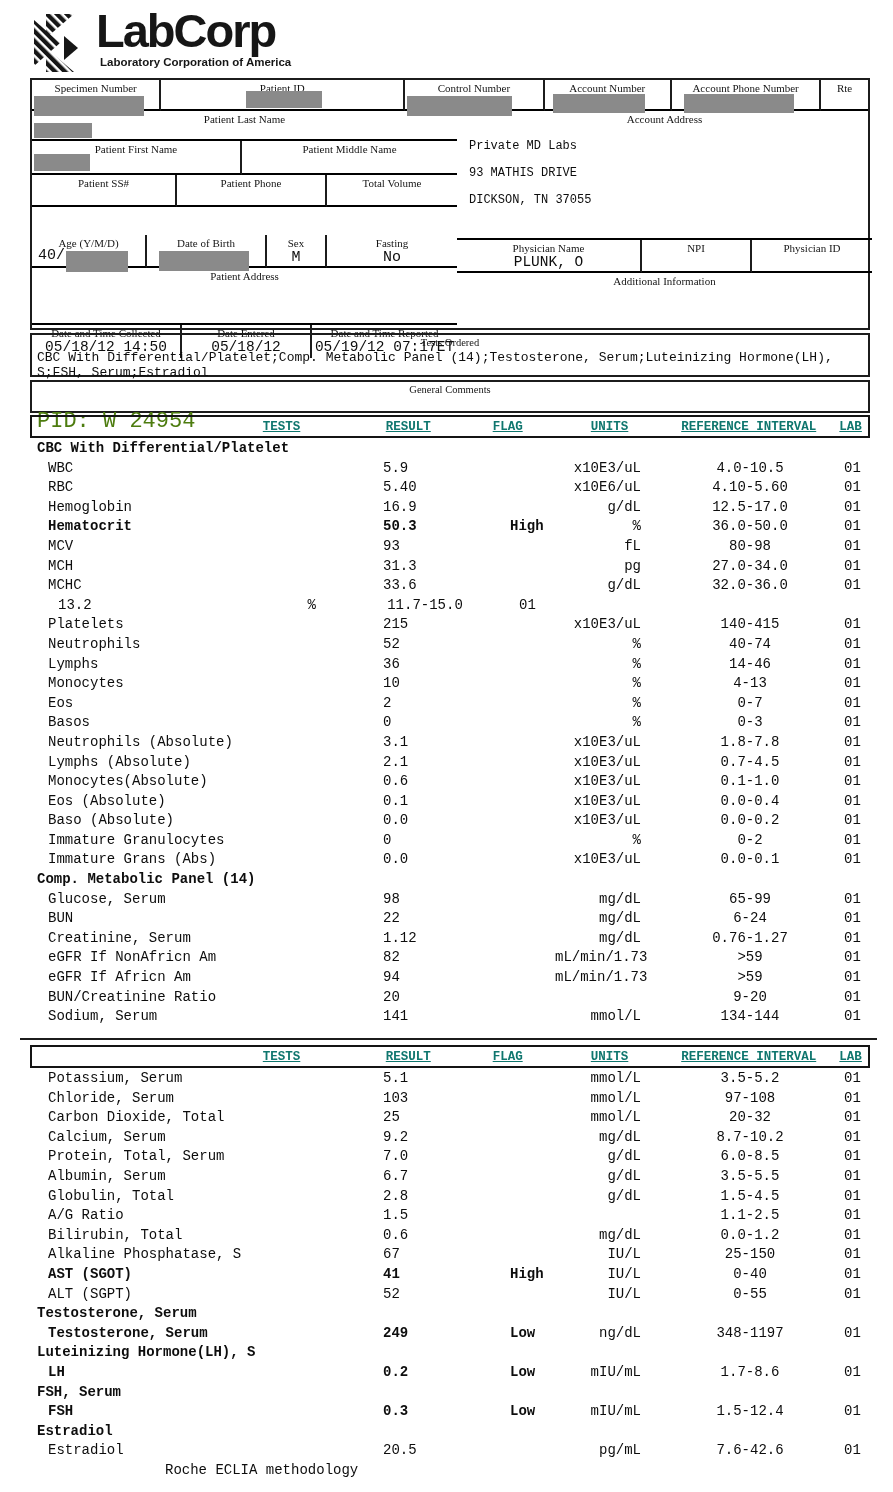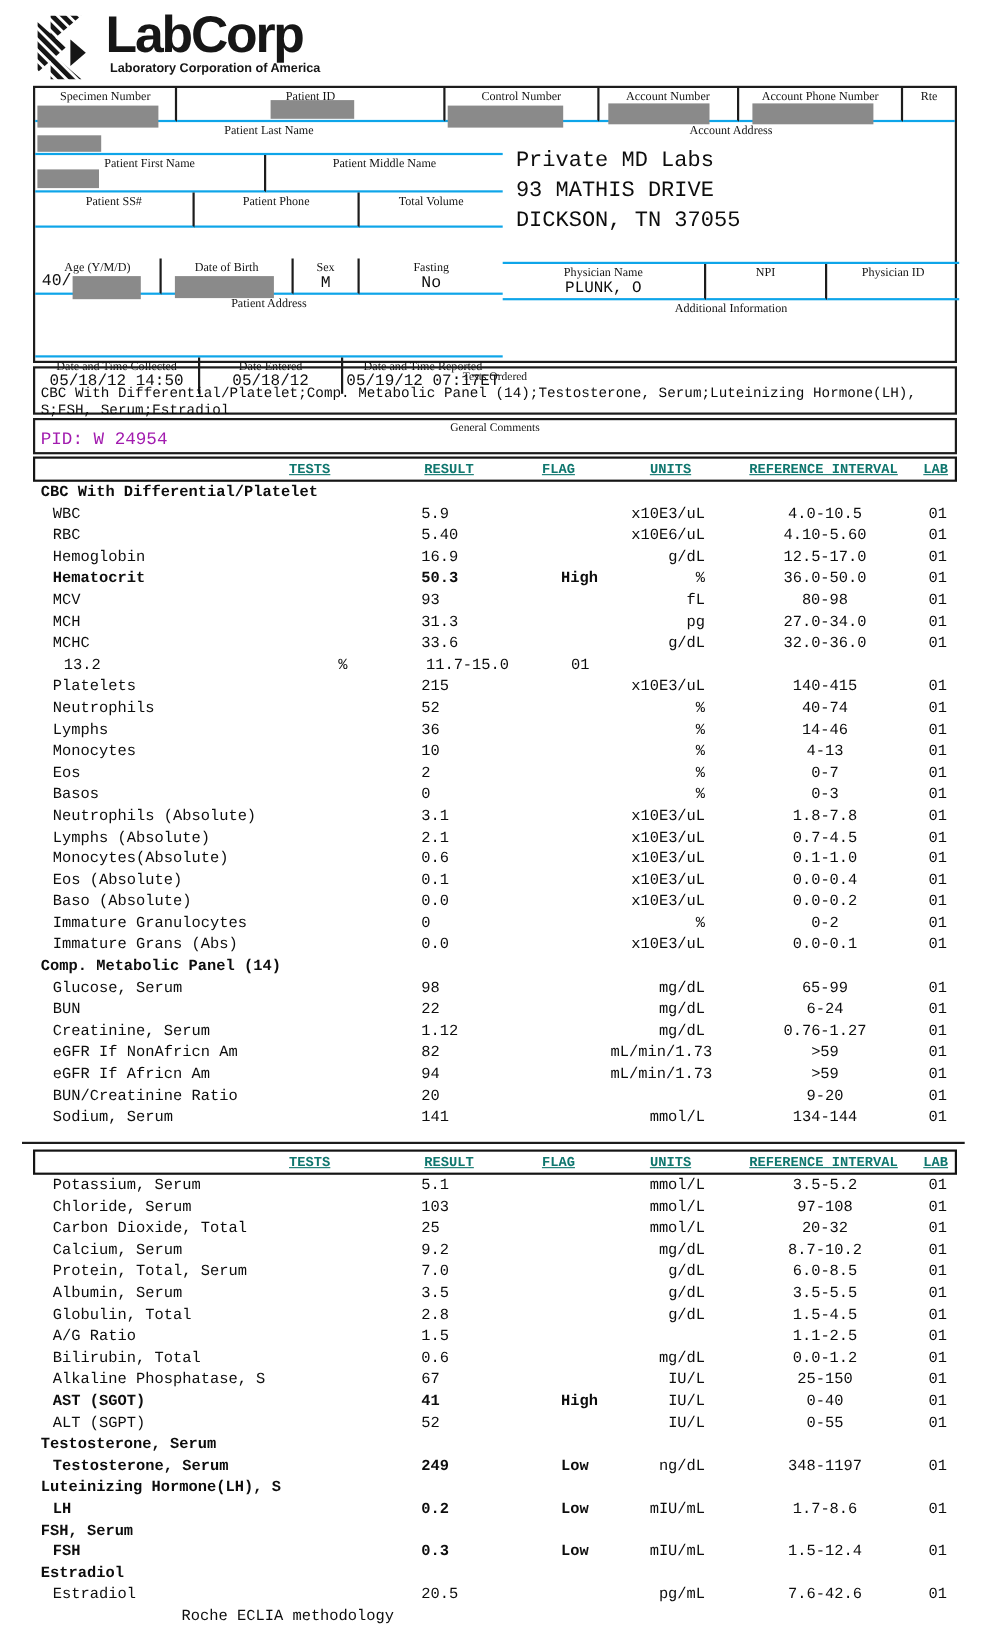--- a/index.html
+++ b/index.html
@@ -21,21 +21,21 @@
   .logo-tag {
     position:absolute; left:66px; top:44px;
     font-family:"Liberation Sans",sans-serif; font-weight:bold;
     font-size:11.5px; color:#161616; letter-spacing:0px; white-space:nowrap;
   }
 
   
   .form { position:absolute; left:30px; top:78px; width:840px; height:252px;
           border:2px solid #1c1c1c; font-size:11px; }
   .row { display:flex; }
-  .cell { position:relative; border-right:2px solid #1c1c1c; border-bottom:2px solid #0ea5e9; }
+  .cell { position:relative; border-right:2px solid #1c1c1c; border-bottom:2px solid #000000; }
   .cell:last-child { border-right:none; }
   .lbl { display:block; text-align:center; padding-top:2px; font-size:11px; color:#151515; }
   .val { display:block; text-align:center; font-size:15px; color:#0d0d0d; }
 
   .toprow { height:31px; }
   .toprow .cell { height:31px; }
   .t0{width:130px}.t1{width:245px}.t2{width:140px}.t3{width:128px}.t4{width:150px}.t5{width:47px}
 
   .mainrow { display:flex; height:219px; }
   .leftcol { width:425px; }
@@ -46,33 +46,33 @@
   .r-age { height:33px;margin-top:28px; } .r-addr { height:57px; } .r-dates { height:33px; }
   .f-first{width:210px}.f-mid{width:215px}
   .f-ss{width:145px}.f-ph{width:150px}.f-vol{width:130px}
   .f-agec{width:115px}.f-dob{width:120px}.f-sex{width:60px}.f-fast{width:130px}
   .f-dc{width:150px}.f-de{width:130px}.f-dr{width:145px}
   .r-acct { height:129px; } .r-add { height:57px; } .r-phys { height:33px; }
   .f-pn{width:185px}.f-npi{width:110px}.f-pid{width:120px}
 
   .redact { position:absolute; background:#8a8a8a; z-index:3; }
 
-  .acct-lines { position:absolute; left:12px; top:22px; font-size:20px; line-height:27px;
+  .acct-lines { position:absolute; left:12px; top:22px; font-size:12px; line-height:27px;
                 color:#0d0d0d; white-space:pre; }
   .age-val { position:absolute; left:6px; bottom:2px; font-size:15px; }
   .date-val { font-size:14.5px; }
 
   
   .secbox { position:absolute; left:30px; width:840px; border:2px solid #1c1c1c; }
   .secbox .lbl { font-size:10.5px; }
   .ordered { top:333px; height:44px; }
   .ordered-text { position:absolute; left:5px; top:15px; font-size:13px; line-height:15px;
                   color:#0d0d0d; white-space:pre-line; }
   .comments { top:380px; height:33px; }
-  .comments-text { position:absolute; left:5px; top:9px; font-size:16px; color:#a21caf; }
+  .comments-text { position:absolute; left:5px; top:27px; font-size:22px; color:#4d7c0f; }
 
   
   .rheader { position:absolute; left:30px; width:840px; height:23px;
              border:2.5px solid #141414; display:flex;
              font-family:"Liberation Mono","DejaVu Sans Mono",monospace;
              font-weight:bold; font-size:12.5px; align-items:center; }
   .rheader span { display:block; text-decoration:underline; text-align:center; color:#0f766e; }
   .h0{width:325px; text-align:center; padding-left:175px;}
   .h1{width:105px}.h2{width:95px}.h3{width:110px}.h4{width:170px}.h5{width:35px}
   .rh1 { top:415px; } .rh2 { top:1045px; }
@@ -539,21 +539,21 @@
       <div class="rrow test">
         <div class="c c0">Protein, Total, Serum</div>
         <div class="c c1">7.0</div>
         <div class="c c2"></div>
         <div class="c c3">g/dL</div>
         <div class="c c4">6.0-8.5</div>
         <div class="c c5">01</div>
       </div>
       <div class="rrow test">
         <div class="c c0">Albumin, Serum</div>
-        <div class="c c1">3.5</div>
+        <div class="c c1">6.7</div>
         <div class="c c2"></div>
         <div class="c c3">g/dL</div>
         <div class="c c4">3.5-5.5</div>
         <div class="c c5">01</div>
       </div>
       <div class="rrow test">
         <div class="c c0">Globulin, Total</div>
         <div class="c c1">2.8</div>
         <div class="c c2"></div>
         <div class="c c3">g/dL</div>

